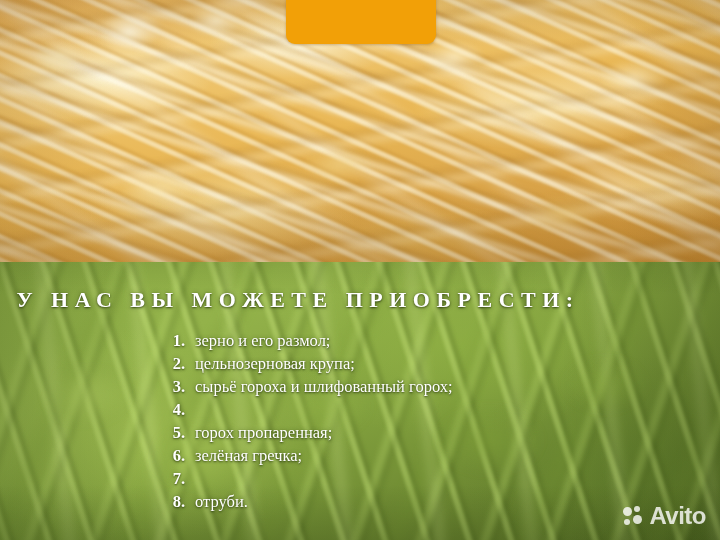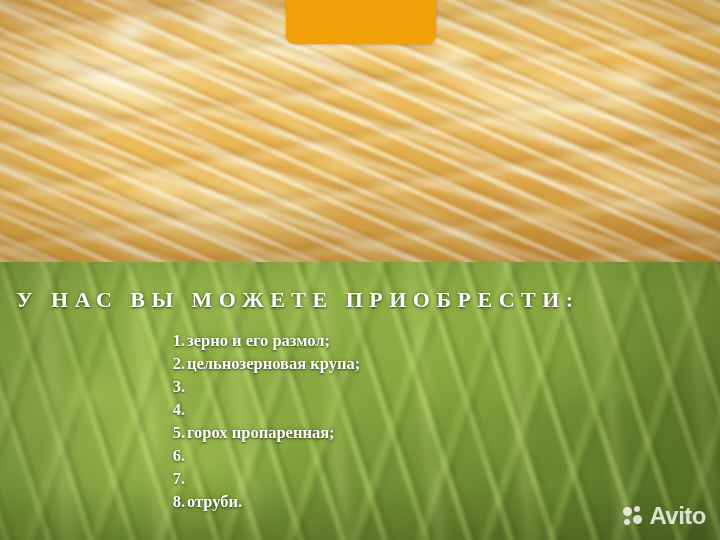--- a/index.html
+++ b/index.html
@@ -186,21 +186,21 @@
     font-weight:bold;
     text-shadow:0 1px 2px rgba(30,44,8,.72), 0 0 4px rgba(30,44,8,.35);
     white-space:nowrap;
   }
   .offer-num{
     width:17px;
     text-align:right;
     margin-right:2px;
     font-weight:bold;
   }
-  .offer-text{font-weight:bold;}
+  .offer-text{font-weight:normal;margin-left:8px;}
 
   
   .watermark{
     position:absolute; right:14px; bottom:12px;
     display:flex; align-items:center; gap:5px;
     opacity:.80;
   }
   .wm-dots{
     position:relative; width:21px; height:21px;
   }
@@ -249,30 +249,32 @@
       <li class="offer-item">
         <span class="offer-num">1.</span>
         <span class="offer-text">зерно и его размол;</span>
       </li>
       <li class="offer-item">
         <span class="offer-num">2.</span>
         <span class="offer-text">цельнозерновая крупа;</span>
       </li>
       <li class="offer-item">
         <span class="offer-num">3.</span>
+        <span class="offer-text">сырьё гороха и шлифованный горох;</span>
       </li>
       <li class="offer-item">
         <span class="offer-num">4.</span>
       </li>
       <li class="offer-item">
         <span class="offer-num">5.</span>
         <span class="offer-text">горох пропаренная;</span>
       </li>
       <li class="offer-item">
         <span class="offer-num">6.</span>
+        <span class="offer-text">зелёная гречка;</span>
       </li>
       <li class="offer-item">
         <span class="offer-num">7.</span>
       </li>
       <li class="offer-item">
         <span class="offer-num">8.</span>
         <span class="offer-text">отруби.</span>
       </li>
     </ul>
 

